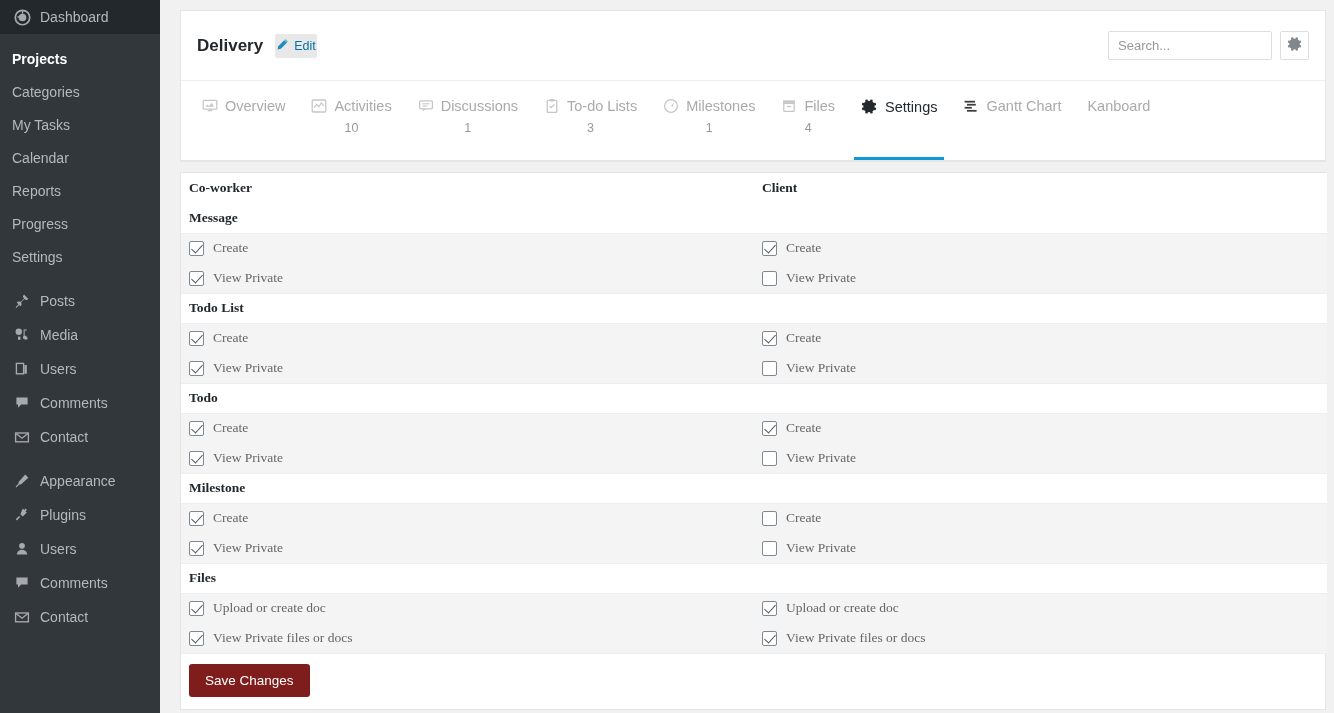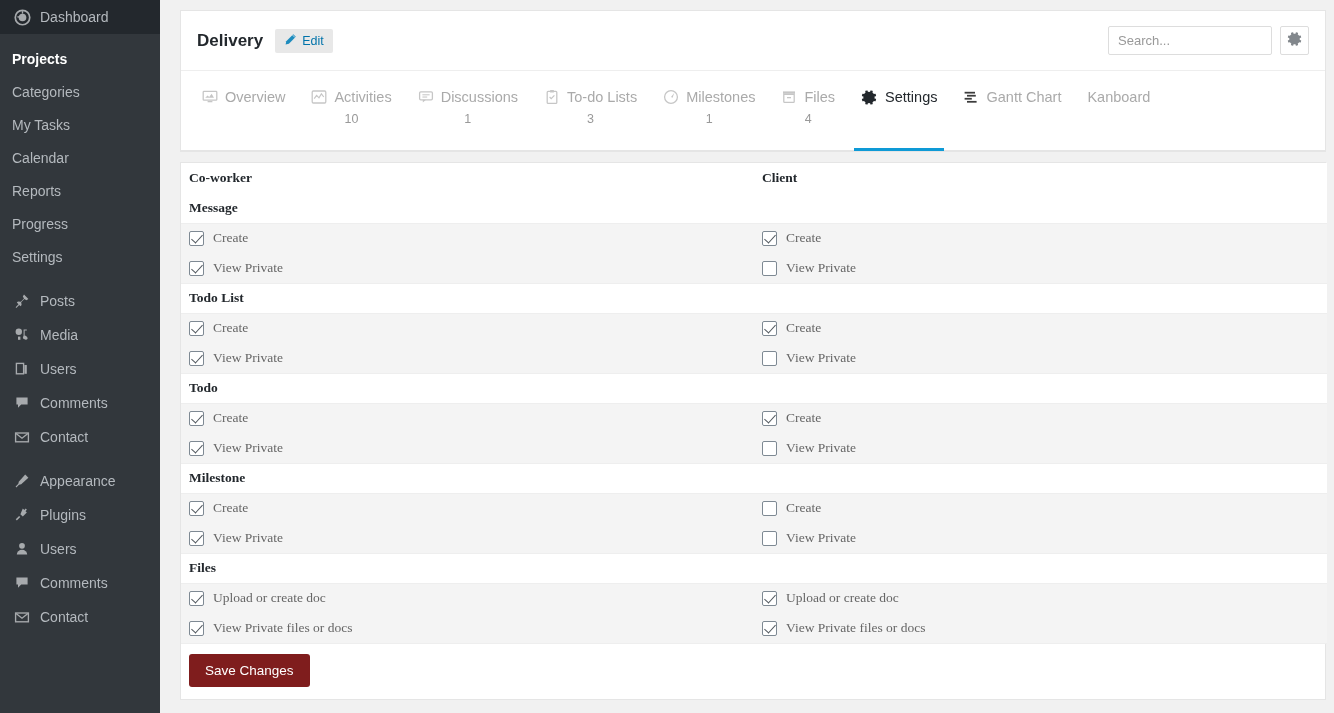--- a/index.html
+++ b/index.html
@@ -60,31 +60,31 @@
   }
   .panel {
     background: #fff;
     border: 1px solid #e5e5e5;
     width: 1146px;
   }
 
   
   .hdr {
     display: flex; align-items: center;
-    padding: 0 16px; height: 60px;
+    padding: 0 16px; height: 70px;
     border-bottom: 1px solid #eee;
   }
   .hdr-title {
     font-size: 17px; font-weight: bold; color: #23282d;
     margin-right: 12px;
   }
   .edit-btn {
     display: inline-flex; align-items: center; gap: 5px;
     background: #e8e8e8; border-radius: 2px;
-    padding: 4px 9px; color: #0073aa; font-size: 12.5px;
+    padding: 4px 1px; color: #0073aa; font-size: 12.5px;
     cursor: pointer;
   }
   .hdr-spacer { flex: 1; }
   .search-box {
     width: 164px; height: 29px;
     border: 1px solid #ddd; border-radius: 2px;
     background: #fff; padding: 0 9px;
     font-size: 13px; color: #444;
     font-family: "Liberation Sans", sans-serif;
     outline: none;
@@ -92,21 +92,21 @@
   .search-box::placeholder { color: #999; }
   .gear-btn {
     width: 29px; height: 29px; margin-left: 8px;
     border: 1px solid #ddd; border-radius: 2px; background: #fff;
     display: inline-flex; align-items: center; justify-content: center;
     cursor: pointer;
   }
 
   
   .tabs {
-    display: flex; align-items: center;
+    display: flex; align-items: flex-end;
     padding: 0 8px; height: 80px;
     border-bottom: 1px solid #e5e5e5;
     position: relative;
   }
   .tab {
     display: flex; flex-direction: column; align-items: center;
     padding: 18px 13px 0 13px;
     cursor: pointer; position: relative; height: 80px;
   }
   .tab-row { display: flex; align-items: center; gap: 7px; }

